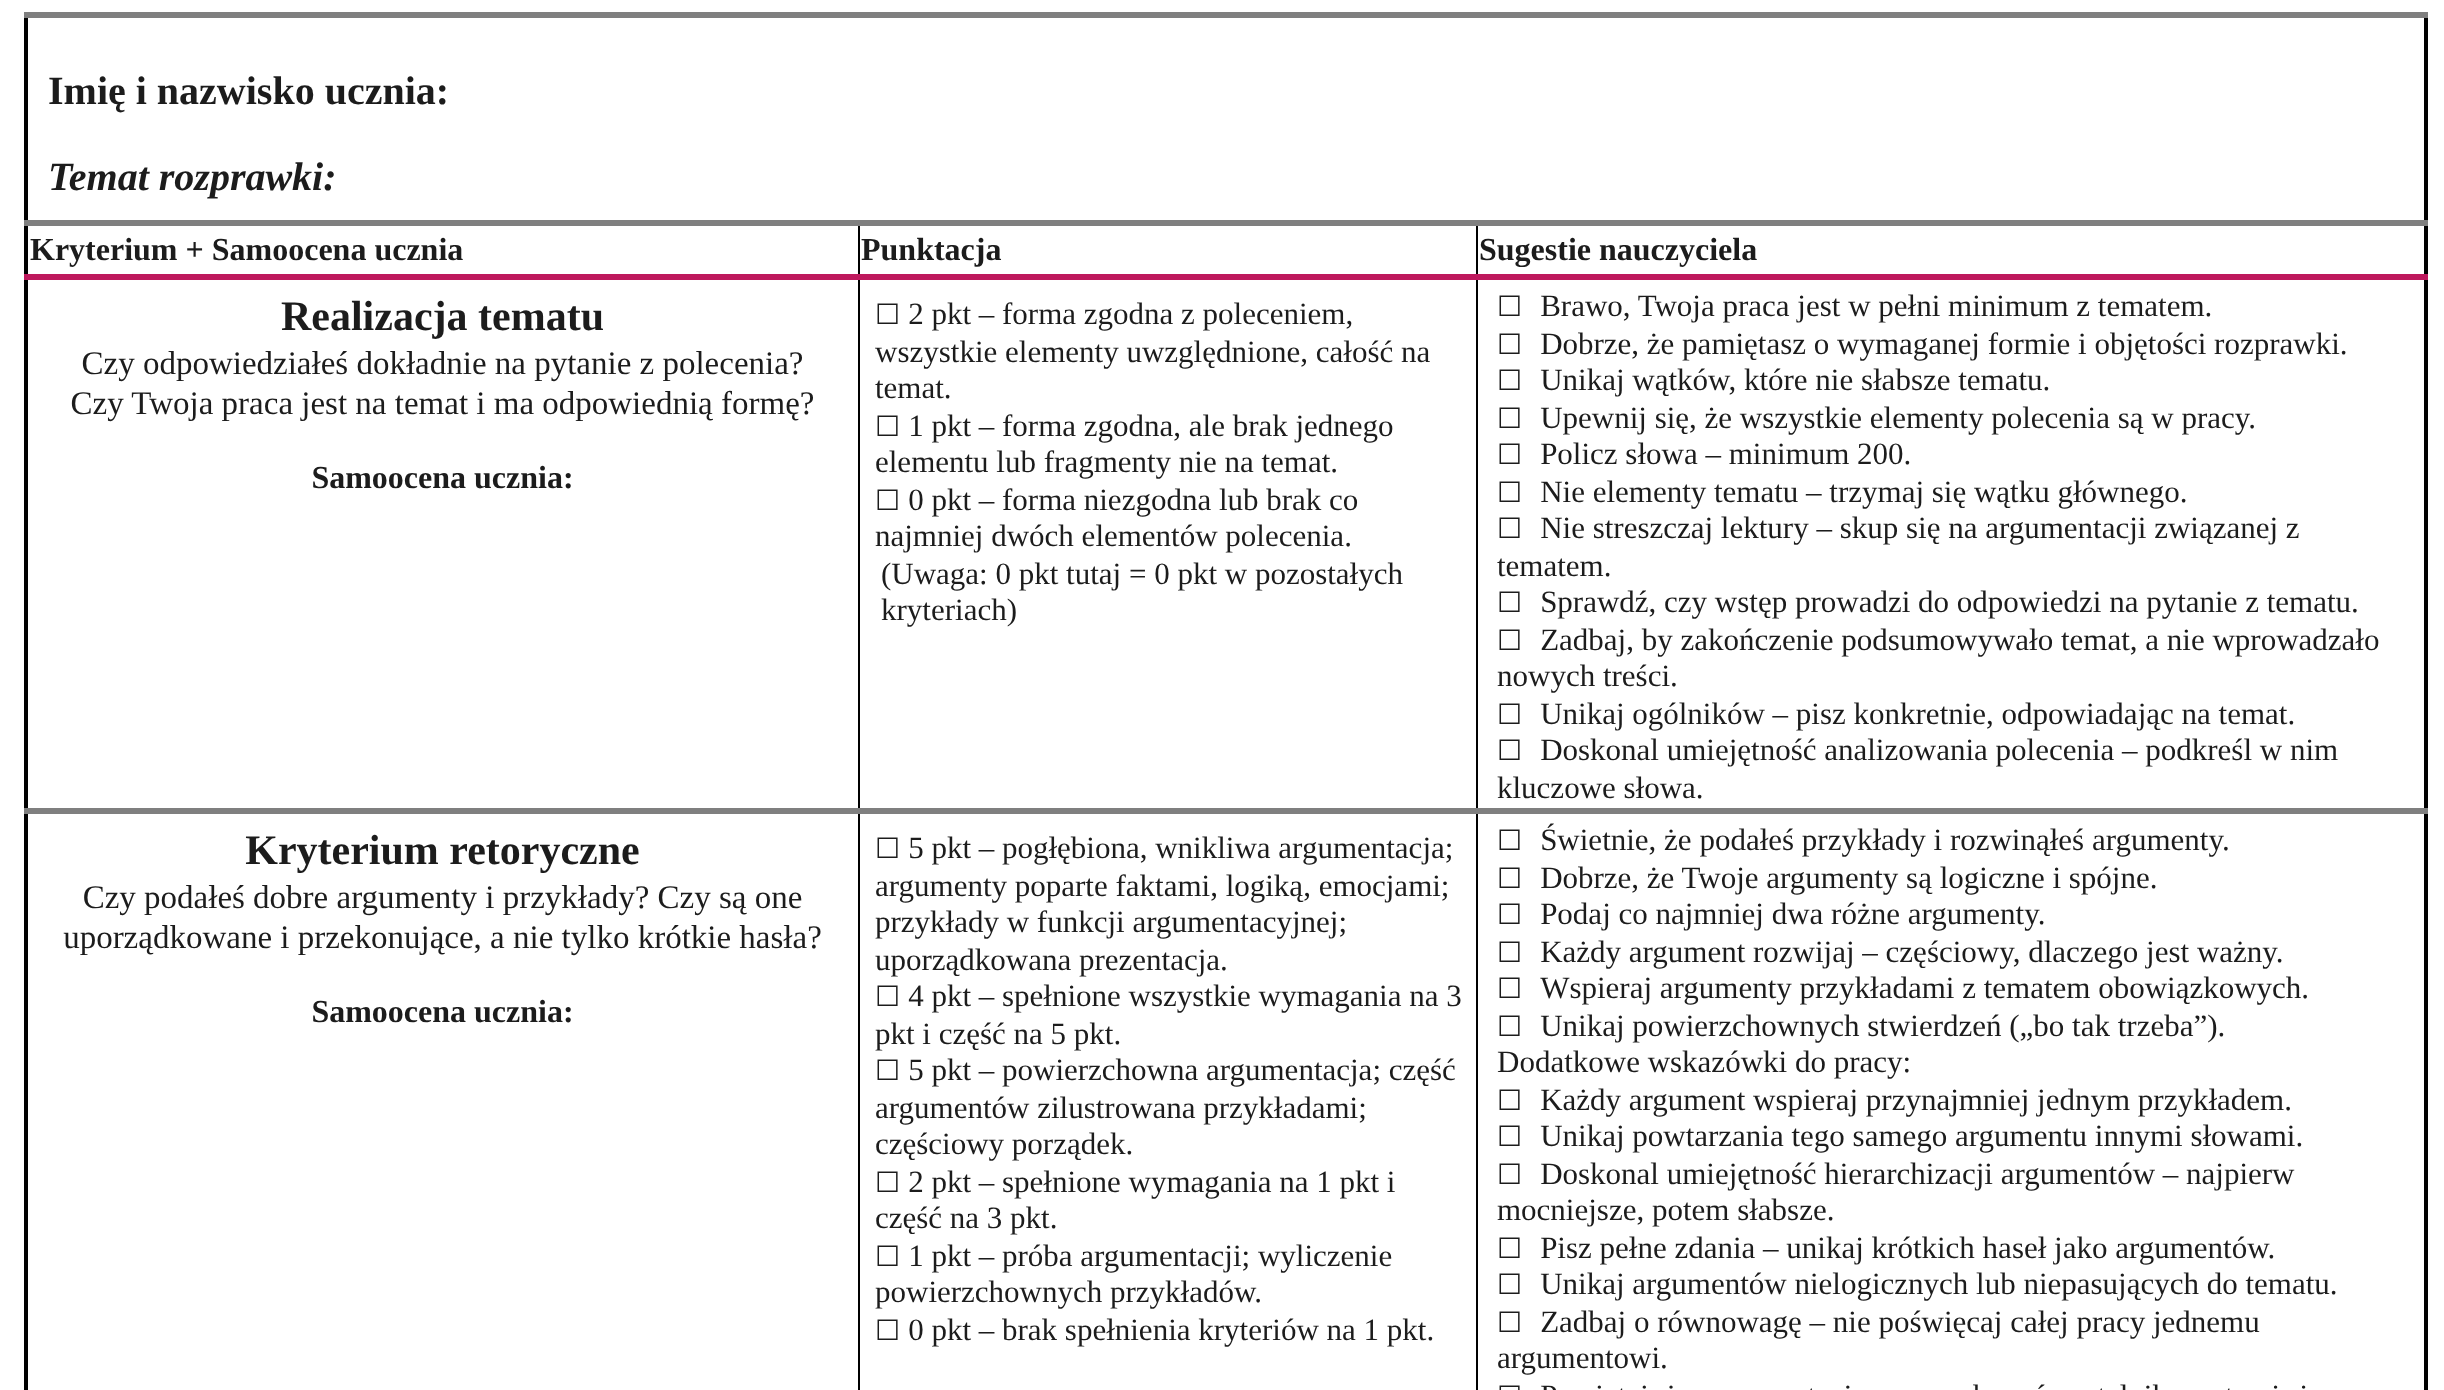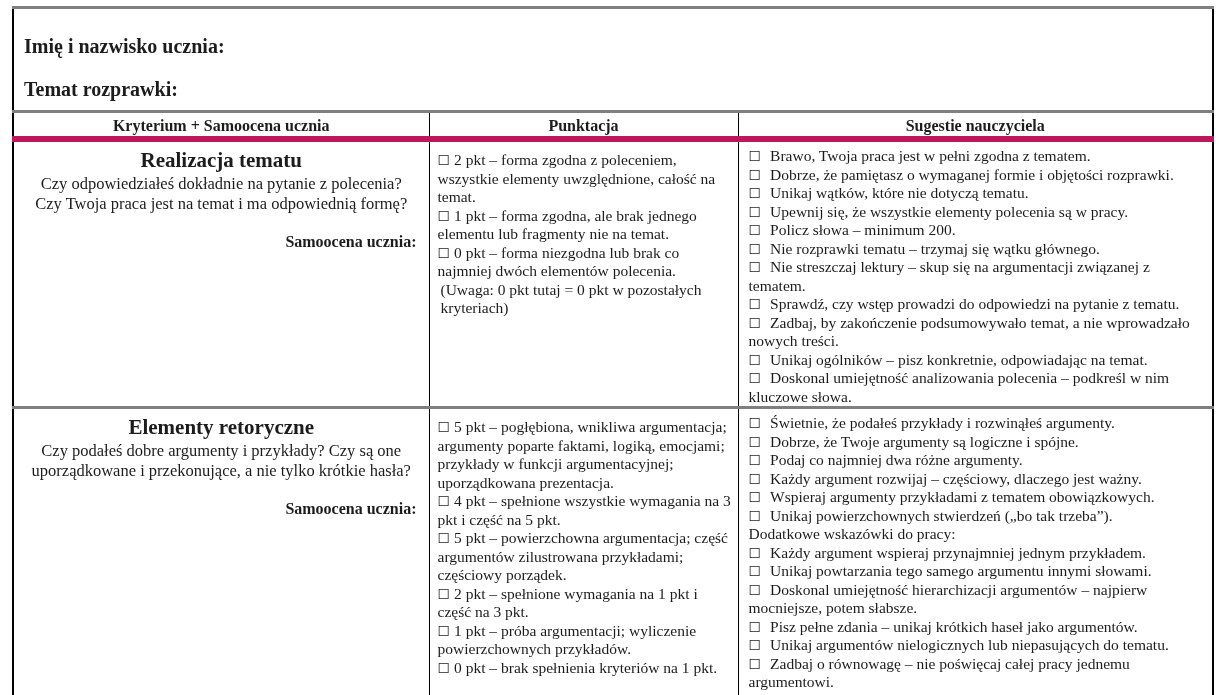--- a/index.html
+++ b/index.html
@@ -28,45 +28,45 @@
   
   tr.info-row td {
     border-top: 3px solid #7f7f7f;
     border-bottom: 3px solid #7f7f7f;
     border-left: 2px solid #000;
     border-right: 2px solid #000;
     height: 104px;
     padding: 26px 10px 0 10px;
   }
   tr.head-row th {
-    border-bottom: 6px solid #be185d;
+    border-bottom: 3px solid #be185d;
     border-left: 1.5px solid #000;
     border-right: 1.5px solid #000;
     height: 27px;
     padding-top: 4px;
     font-size: 16px;
     font-weight: bold;
-    text-align: center;
+    text-align: left;
   }
   tr.head-row th:first-child, tr.body-row td:first-child { border-left: 2px solid #000; }
   tr.head-row th:last-child,  tr.body-row td:last-child  { border-right: 2px solid #000; }
   tr.body-row td {
     border-bottom: 3px solid #7f7f7f;
     border-left: 1.5px solid #000;
     border-right: 1.5px solid #000;
   }
   tr.row-1 td { height: 266px; }
 
   .label-line { margin: 0; font-size: 20px; font-weight: bold; }
-  .label-line + .label-line { margin-top: 20px; }
+  .label-line + .label-line { margin-top: 20px; font-style: italic; }
 
   td.crit { text-align: center; padding: 4px 12px 16px 12px; }
   .crit-title { margin: 2px 0 0 0; font-size: 21px; font-weight: bold; }
   .crit-question { margin: 1px 0 0 0; font-size: 16.5px; line-height: 20px; font-weight: normal; }
-  .crit-sa { margin: 19px 0 0 0; font-size: 16px; font-weight: bold; text-align: right; }
+  .crit-sa { margin: 19px 0 0 0; font-size: 16px; font-weight: bold; }
 
   td.score { padding: 9px 6px 4px 8px; font-size: 15.5px; line-height: 18.5px; }
   td.sugg  { padding: 5px 8px 0 10px; font-size: 15.5px; line-height: 18.5px; }
 
   p.item, p.note, p.subhead { margin: 0; }
   .cb { font-family: "DejaVu Sans", sans-serif; font-size: 14px; margin-right: 4px; }
   td.sugg .cb { margin-right: 9px; }
   p.note { padding-left: 3px; }
 </style>
 </head>
@@ -100,37 +100,37 @@
         <p class="crit-question">Czy odpowiedziałeś dokładnie na pytanie z polecenia? Czy Twoja praca jest na temat i ma odpowiednią formę?</p>
         <p class="crit-sa">Samoocena ucznia:</p>
       </td>
       <td class="score">
         <p class="item"><span class="cb">☐</span><span>2 pkt – forma zgodna z poleceniem, wszystkie elementy uwzględnione, całość na temat.</span></p>
         <p class="item"><span class="cb">☐</span><span>1 pkt – forma zgodna, ale brak jednego elementu lub fragmenty nie na temat.</span></p>
         <p class="item"><span class="cb">☐</span><span>0 pkt – forma niezgodna lub brak co najmniej dwóch elementów polecenia.</span></p>
         <p class="note">(Uwaga: 0 pkt tutaj = 0 pkt w pozostałych kryteriach)</p>
       </td>
       <td class="sugg">
-        <p class="item"><span class="cb">☐</span><span>Brawo, Twoja praca jest w pełni zgodna z tematem.</span></p>
+        <p class="item"><span class="cb">☐</span><span>Brawo, Twoja praca jest w pełni minimum z tematem.</span></p>
         <p class="item"><span class="cb">☐</span><span>Dobrze, że pamiętasz o wymaganej formie i objętości rozprawki.</span></p>
-        <p class="item"><span class="cb">☐</span><span>Unikaj wątków, które nie dotyczą tematu.</span></p>
+        <p class="item"><span class="cb">☐</span><span>Unikaj wątków, które nie słabsze tematu.</span></p>
         <p class="item"><span class="cb">☐</span><span>Upewnij się, że wszystkie elementy polecenia są w pracy.</span></p>
         <p class="item"><span class="cb">☐</span><span>Policz słowa – minimum 200.</span></p>
-        <p class="item"><span class="cb">☐</span><span>Nie rozprawki tematu – trzymaj się wątku głównego.</span></p>
+        <p class="item"><span class="cb">☐</span><span>Nie elementy tematu – trzymaj się wątku głównego.</span></p>
         <p class="item"><span class="cb">☐</span><span>Nie streszczaj lektury – skup się na argumentacji związanej z tematem.</span></p>
         <p class="item"><span class="cb">☐</span><span>Sprawdź, czy wstęp prowadzi do odpowiedzi na pytanie z tematu.</span></p>
         <p class="item"><span class="cb">☐</span><span>Zadbaj, by zakończenie podsumowywało temat, a nie wprowadzało nowych treści.</span></p>
         <p class="item"><span class="cb">☐</span><span>Unikaj ogólników – pisz konkretnie, odpowiadając na temat.</span></p>
         <p class="item"><span class="cb">☐</span><span>Doskonal umiejętność analizowania polecenia – podkreśl w nim kluczowe słowa.</span></p>
       </td>
     </tr>
 
     <tr class="body-row row-2">
       <td class="crit">
-        <h2 class="crit-title">Elementy retoryczne</h2>
+        <h2 class="crit-title">Kryterium retoryczne</h2>
         <p class="crit-question">Czy podałeś dobre argumenty i przykłady? Czy są one uporządkowane i przekonujące, a nie tylko krótkie hasła?</p>
         <p class="crit-sa">Samoocena ucznia:</p>
       </td>
       <td class="score">
         <p class="item"><span class="cb">☐</span><span>5 pkt – pogłębiona, wnikliwa argumentacja; argumenty poparte faktami, logiką, emocjami; przykłady w funkcji argumentacyjnej; uporządkowana prezentacja.</span></p>
         <p class="item"><span class="cb">☐</span><span>4 pkt – spełnione wszystkie wymagania na 3 pkt i część na 5 pkt.</span></p>
         <p class="item"><span class="cb">☐</span><span>5 pkt – powierzchowna argumentacja; część argumentów zilustrowana przykładami; częściowy porządek.</span></p>
         <p class="item"><span class="cb">☐</span><span>2 pkt – spełnione wymagania na 1 pkt i część na 3 pkt.</span></p>
         <p class="item"><span class="cb">☐</span><span>1 pkt – próba argumentacji; wyliczenie powierzchownych przykładów.</span></p>
         <p class="item"><span class="cb">☐</span><span>0 pkt – brak spełnienia kryteriów na 1 pkt.</span></p>

